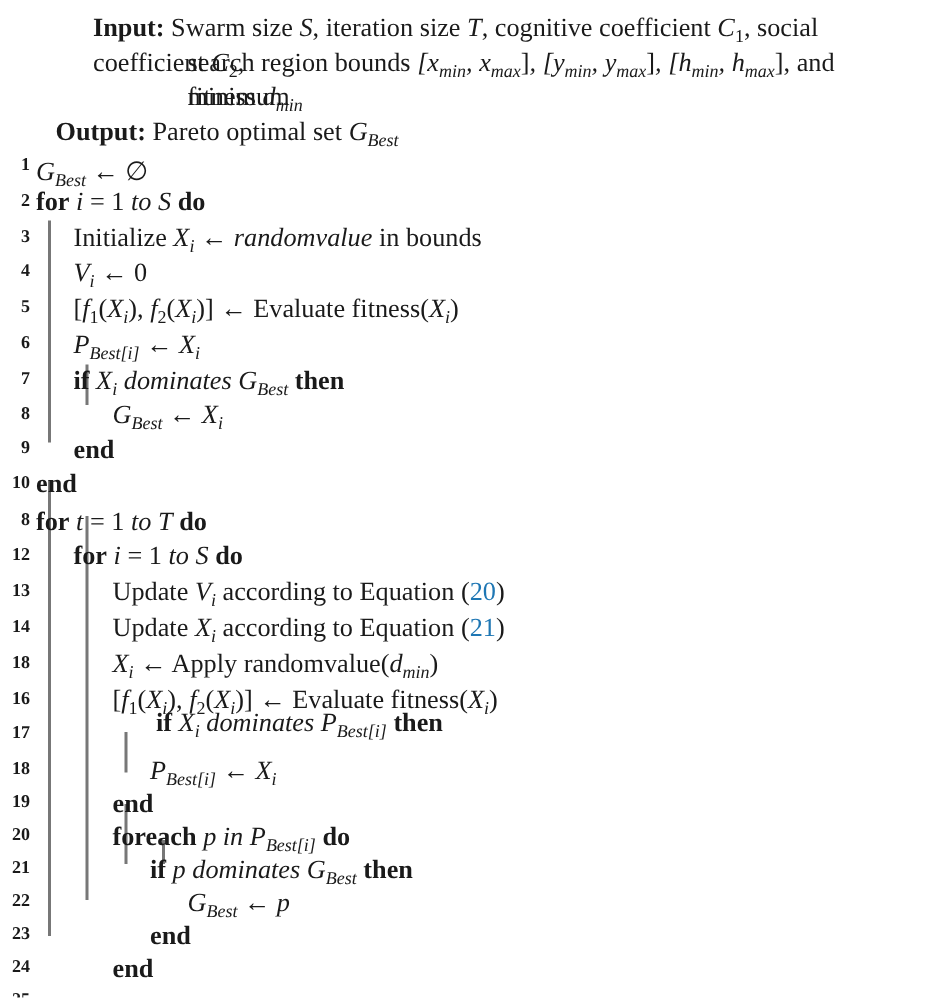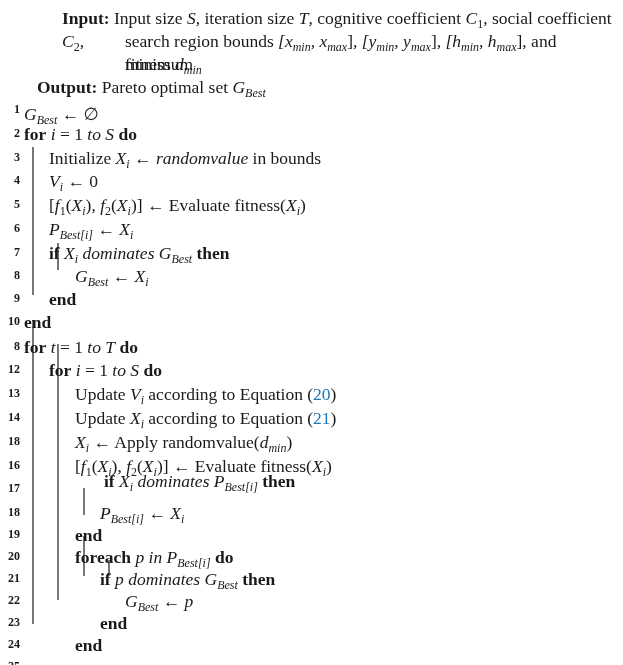--- a/index.html
+++ b/index.html
@@ -17,21 +17,21 @@
   .link { color: #1f77b4; }
   .vbar { position: absolute; width: 1.5px; background: #777; }
   .io { position: absolute; line-height: 23px; }
   .io-label { font-weight: bold; }
 </style>
 </head>
 <body>
 
 <div class="io" style="left:62px; top:7px;">
   <span class="io-label">Input:</span>
-  <span>Input size </span><span class="it">S</span><span>, iteration size </span><span class="it">T</span><span>, cognitive coefficient </span><span class="it">C</span><sub class="up">1</sub><span>, social coefficient </span><span class="it">C</span><sub class="up">2</sub><span>,</span>
+  <span>Swarm size </span><span class="it">S</span><span>, iteration size </span><span class="it">T</span><span>, cognitive coefficient </span><span class="it">C</span><sub class="up">1</sub><span>, social coefficient </span><span class="it">C</span><sub class="up">2</sub><span>,</span>
 </div>
 <div class="io" style="left:125px; top:30px;">
   <span>search region bounds </span><span class="it">[x</span><sub>min</sub><span class="it">, x</span><sub>max</sub><span>]</span><span class="it">, [y</span><sub>min</sub><span class="it">, y</span><sub>max</sub><span>]</span><span class="it">, [h</span><sub>min</sub><span class="it">, h</span><sub>max</sub><span>]</span><span>, and minimum</span>
 </div>
 <div class="io" style="left:125px; top:53px;">
   <span>fitness </span><span class="it">d</span><sub>min</sub>
 </div>
 <div class="io" style="left:37px; top:76px;">
   <span class="io-label">Output:</span>
   <span>Pareto optimal set </span><span class="it">G</span><sub>Best</sub>

